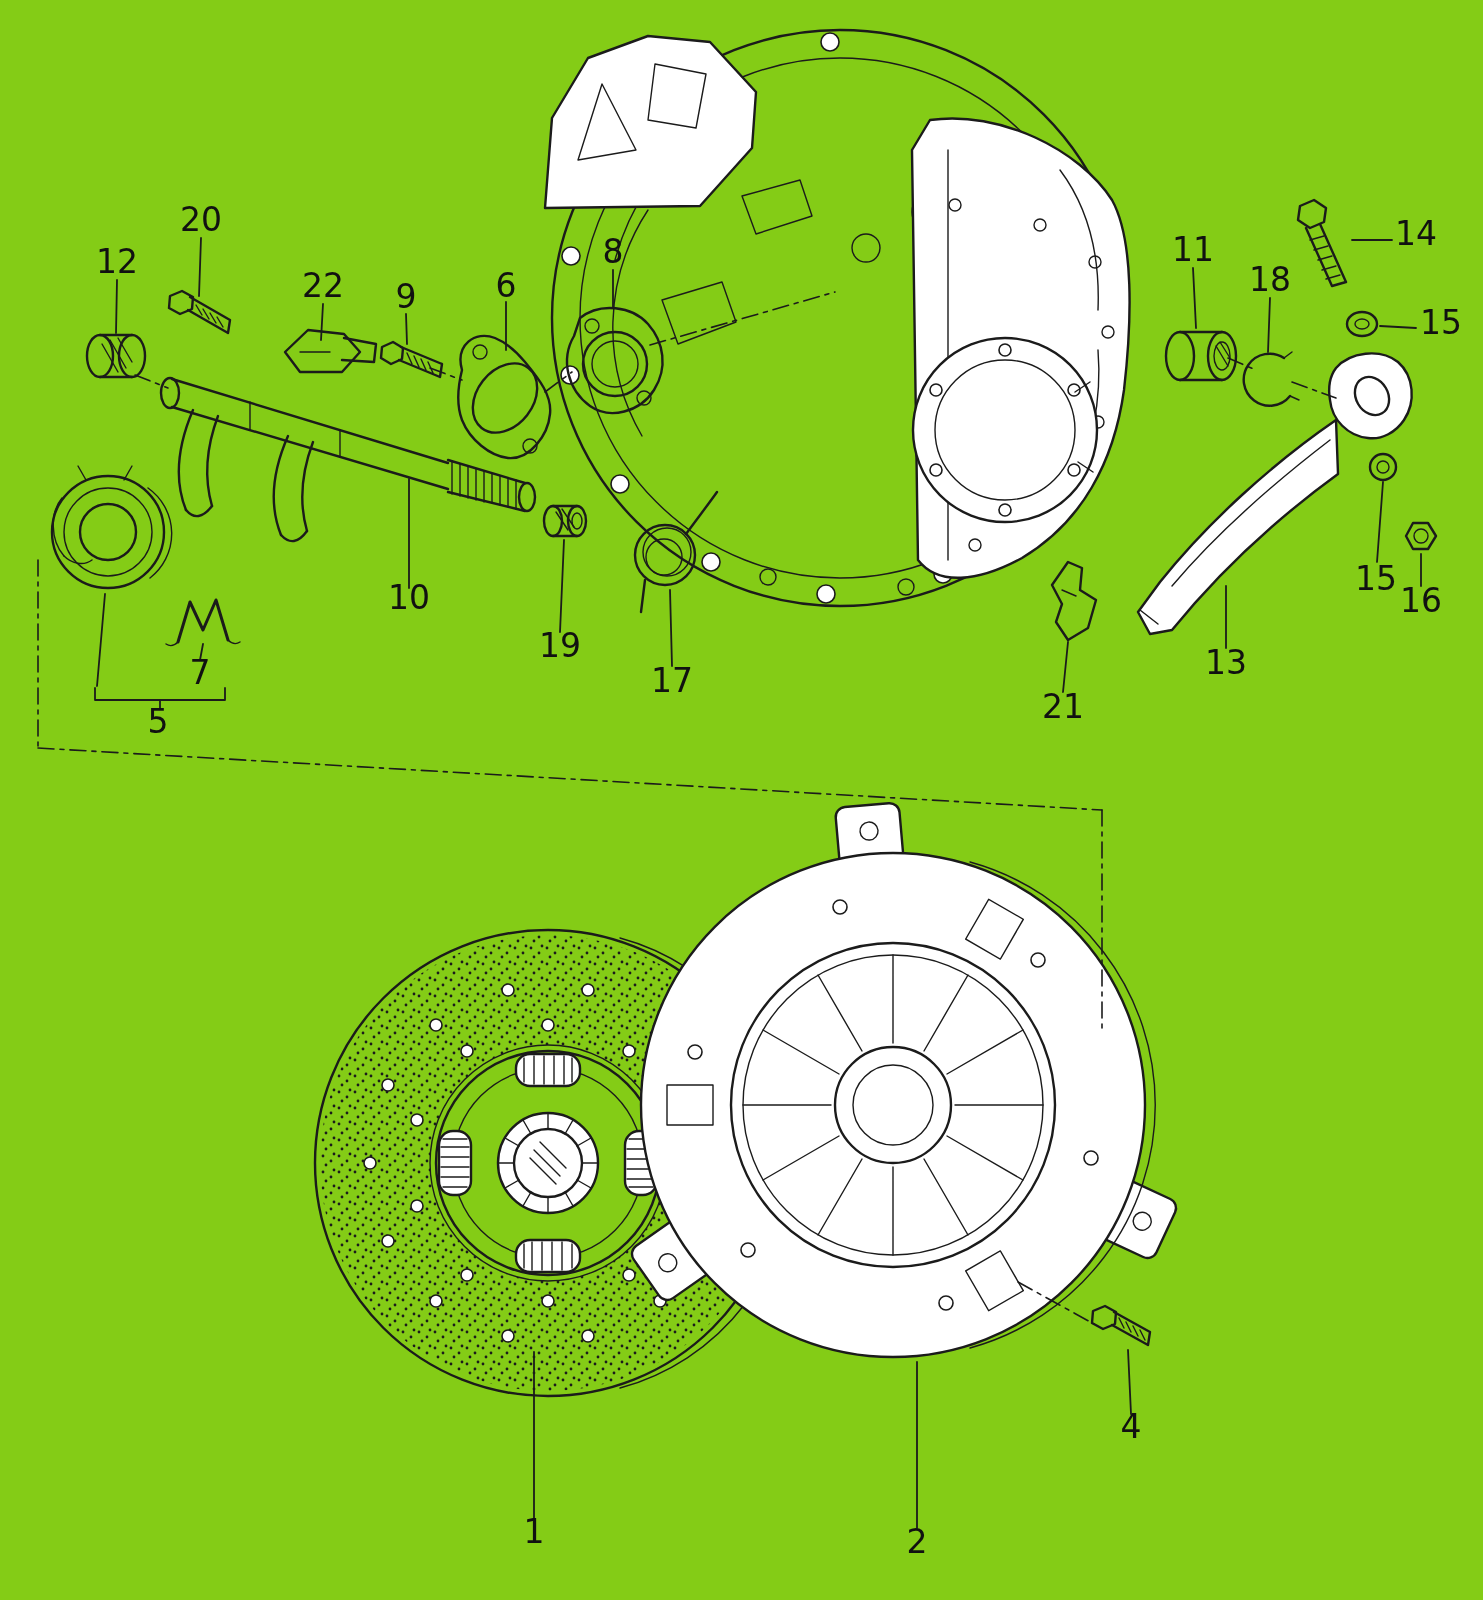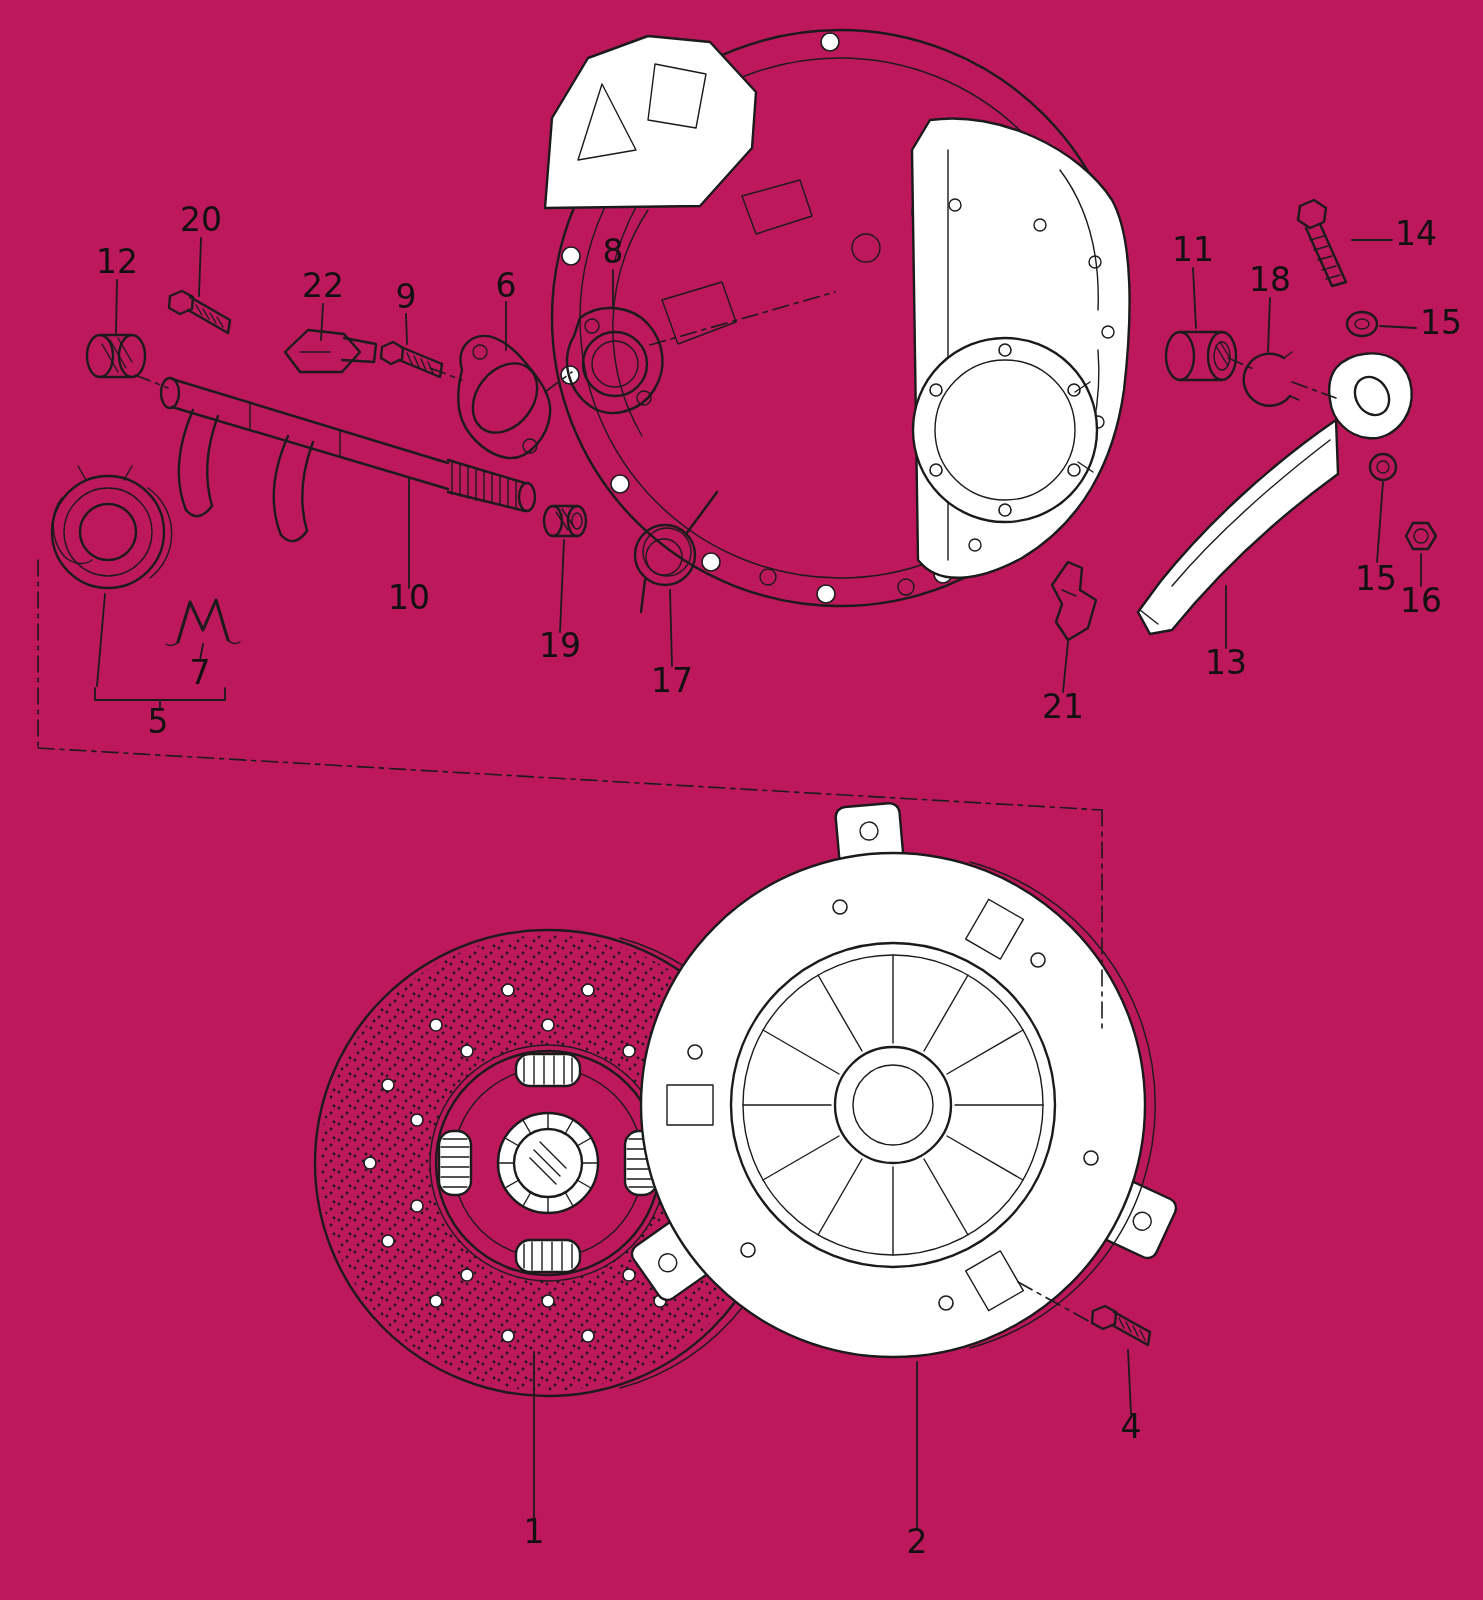--- a/index.html
+++ b/index.html
@@ -1,16 +1,16 @@
 <!DOCTYPE html>
 <html><head>
 <meta charset="utf-8">
 <style>
   html,body{margin:0;padding:0;background:#ffffff;}
-  .canvas{position:relative;width:1483px;height:1600px;background:#be185d;overflow:hidden;}
+  .canvas{position:relative;width:1483px;height:1600px;background:#84cc16;overflow:hidden;}
   svg{display:block;}
   svg *{stroke:#1b1b1b;fill:none;stroke-width:2;stroke-linecap:round;stroke-linejoin:round;}
   .s1{stroke-width:1.4;}
   .s2{stroke-width:2.4;}
   .s3{stroke-width:3;}
   .wfill{fill:#ffffff;}
   .hole{fill:#ffffff;stroke-width:1.6;}
   .lead{stroke-width:1.8;}
   .dash{stroke-dasharray:16 6 4 6;stroke-width:1.6;}
   .stip{fill:url(#stipple);stroke:none;}

